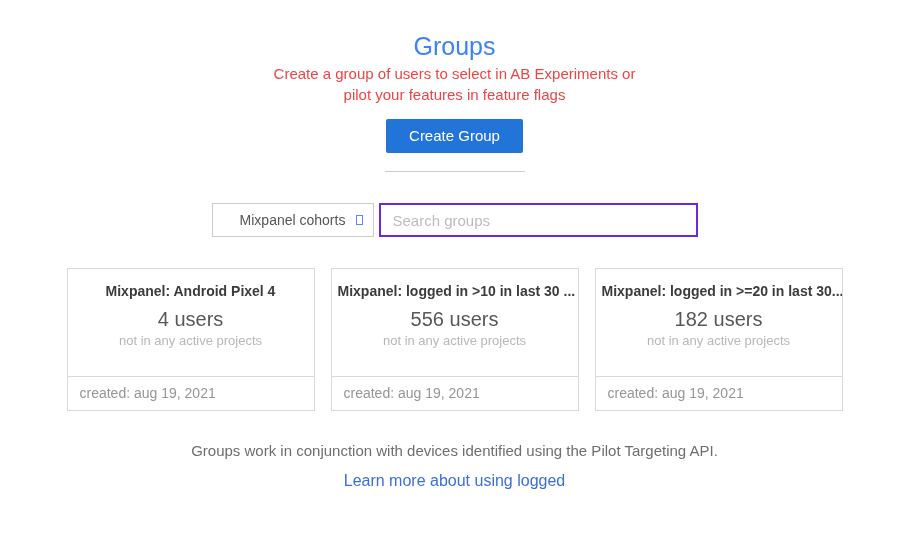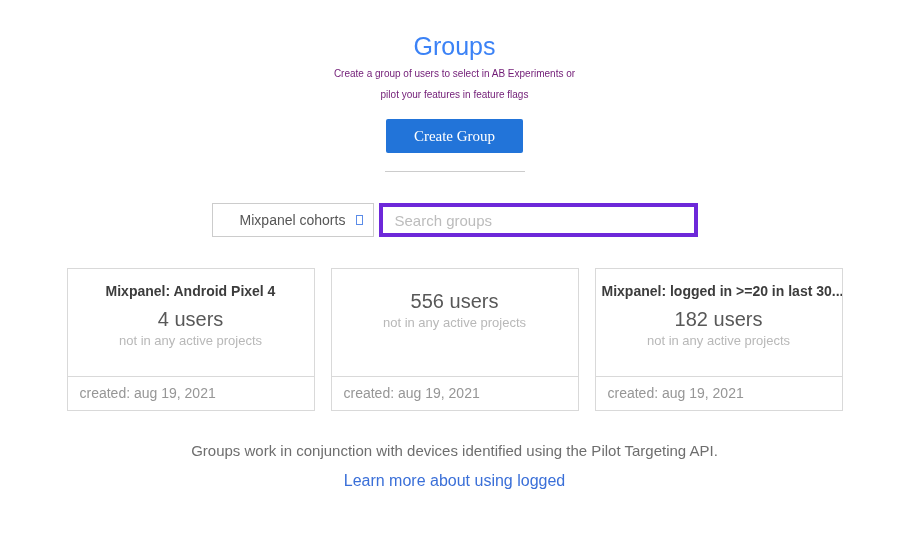--- a/index.html
+++ b/index.html
@@ -19,37 +19,37 @@
 
   
   .header { padding-top: 30px; }
   .page-title {
     font-size: 25px;
     font-weight: 400;
     color: #3b82f6;
     line-height: 33px;
   }
   .subtitle {
-    font-size: 10px;
+    font-size: 15px;
     line-height: 21px;
-    color: #701a75;
+    color: #ef4444;
   }
 
   
   .btn-wrap { margin-top: 14px; }
   .create-btn {
     display: inline-block;
     min-width: 137px;
     height: 34px;
     line-height: 34px;
     padding: 0 18px;
     background: #2274d9;
     color: #ffffff;
     font-size: 15px;
-    font-family: Liberation Serif, serif;
+    font-family: Liberation Sans, sans-serif;
     border: none;
     border-radius: 2px;
     cursor: pointer;
   }
 
   .divider {
     width: 140px;
     margin: 18px auto 0 auto;
     border: none;
     border-top: 1px solid #cccccc;
@@ -83,21 +83,21 @@
     top: 50%;
     transform: translateY(-50%);
     width: 7px;
     height: 10px;
     border: 1px solid #5b8ce8;
     background: #ffffff;
   }
   .search-input {
     width: 319px;
     height: 34px;
-    border: 4px solid #6d28d9;
+    border: 2px solid #6d28d9;
     padding: 0 12px;
     font-size: 15px;
     color: #555555;
     font-family: "Liberation Sans", sans-serif;
     outline: none;
   }
   .search-input::placeholder { color: #bcbcbc; opacity: 1; }
 
   
   .cards-row {
@@ -200,20 +200,21 @@
       <div class="card-body">
         <div class="card-title">Mixpanel: Android Pixel 4</div>
         <div class="card-users">4 users</div>
         <div class="card-status">not in any active projects</div>
       </div>
       <div class="card-footer">created: aug 19, 2021</div>
     </div>
 
     <div class="card">
       <div class="card-body">
+        <div class="card-title">Mixpanel: logged in &gt;10 in last 30 ...</div>
         <div class="card-users">556 users</div>
         <div class="card-status">not in any active projects</div>
       </div>
       <div class="card-footer">created: aug 19, 2021</div>
     </div>
 
     <div class="card">
       <div class="card-body">
         <div class="card-title">Mixpanel: logged in &gt;=20 in last 30...</div>
         <div class="card-users">182 users</div>

